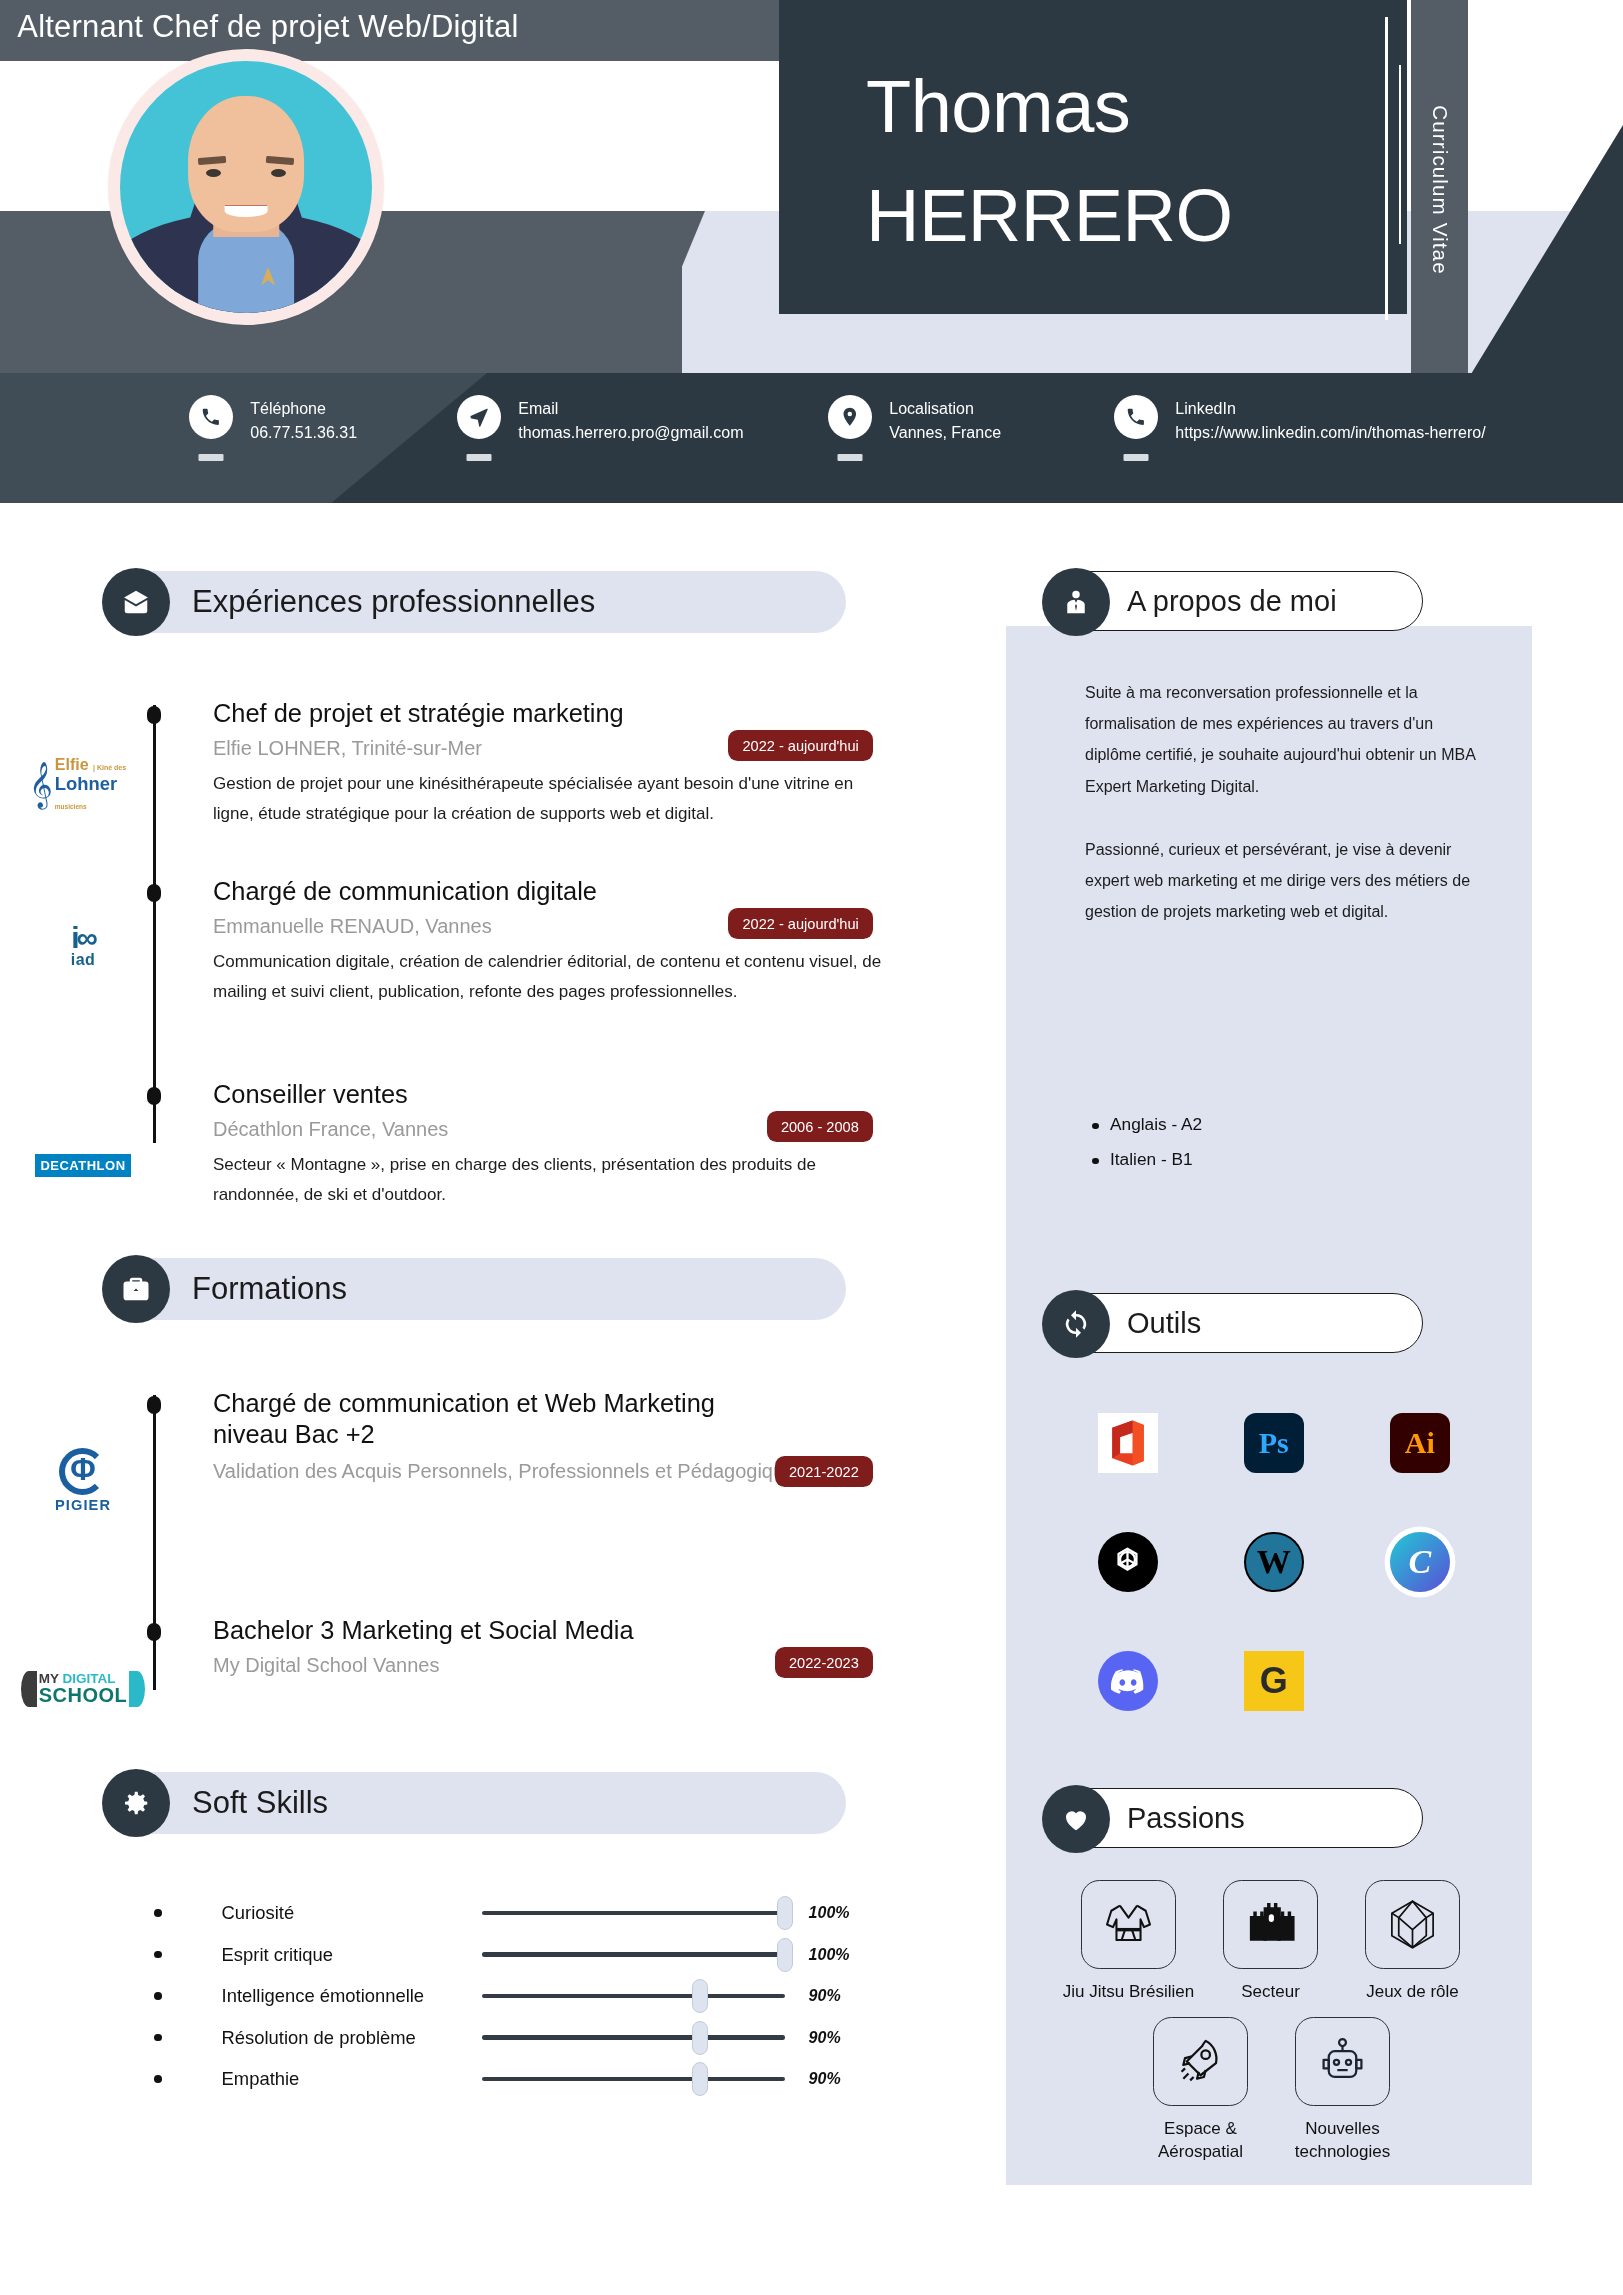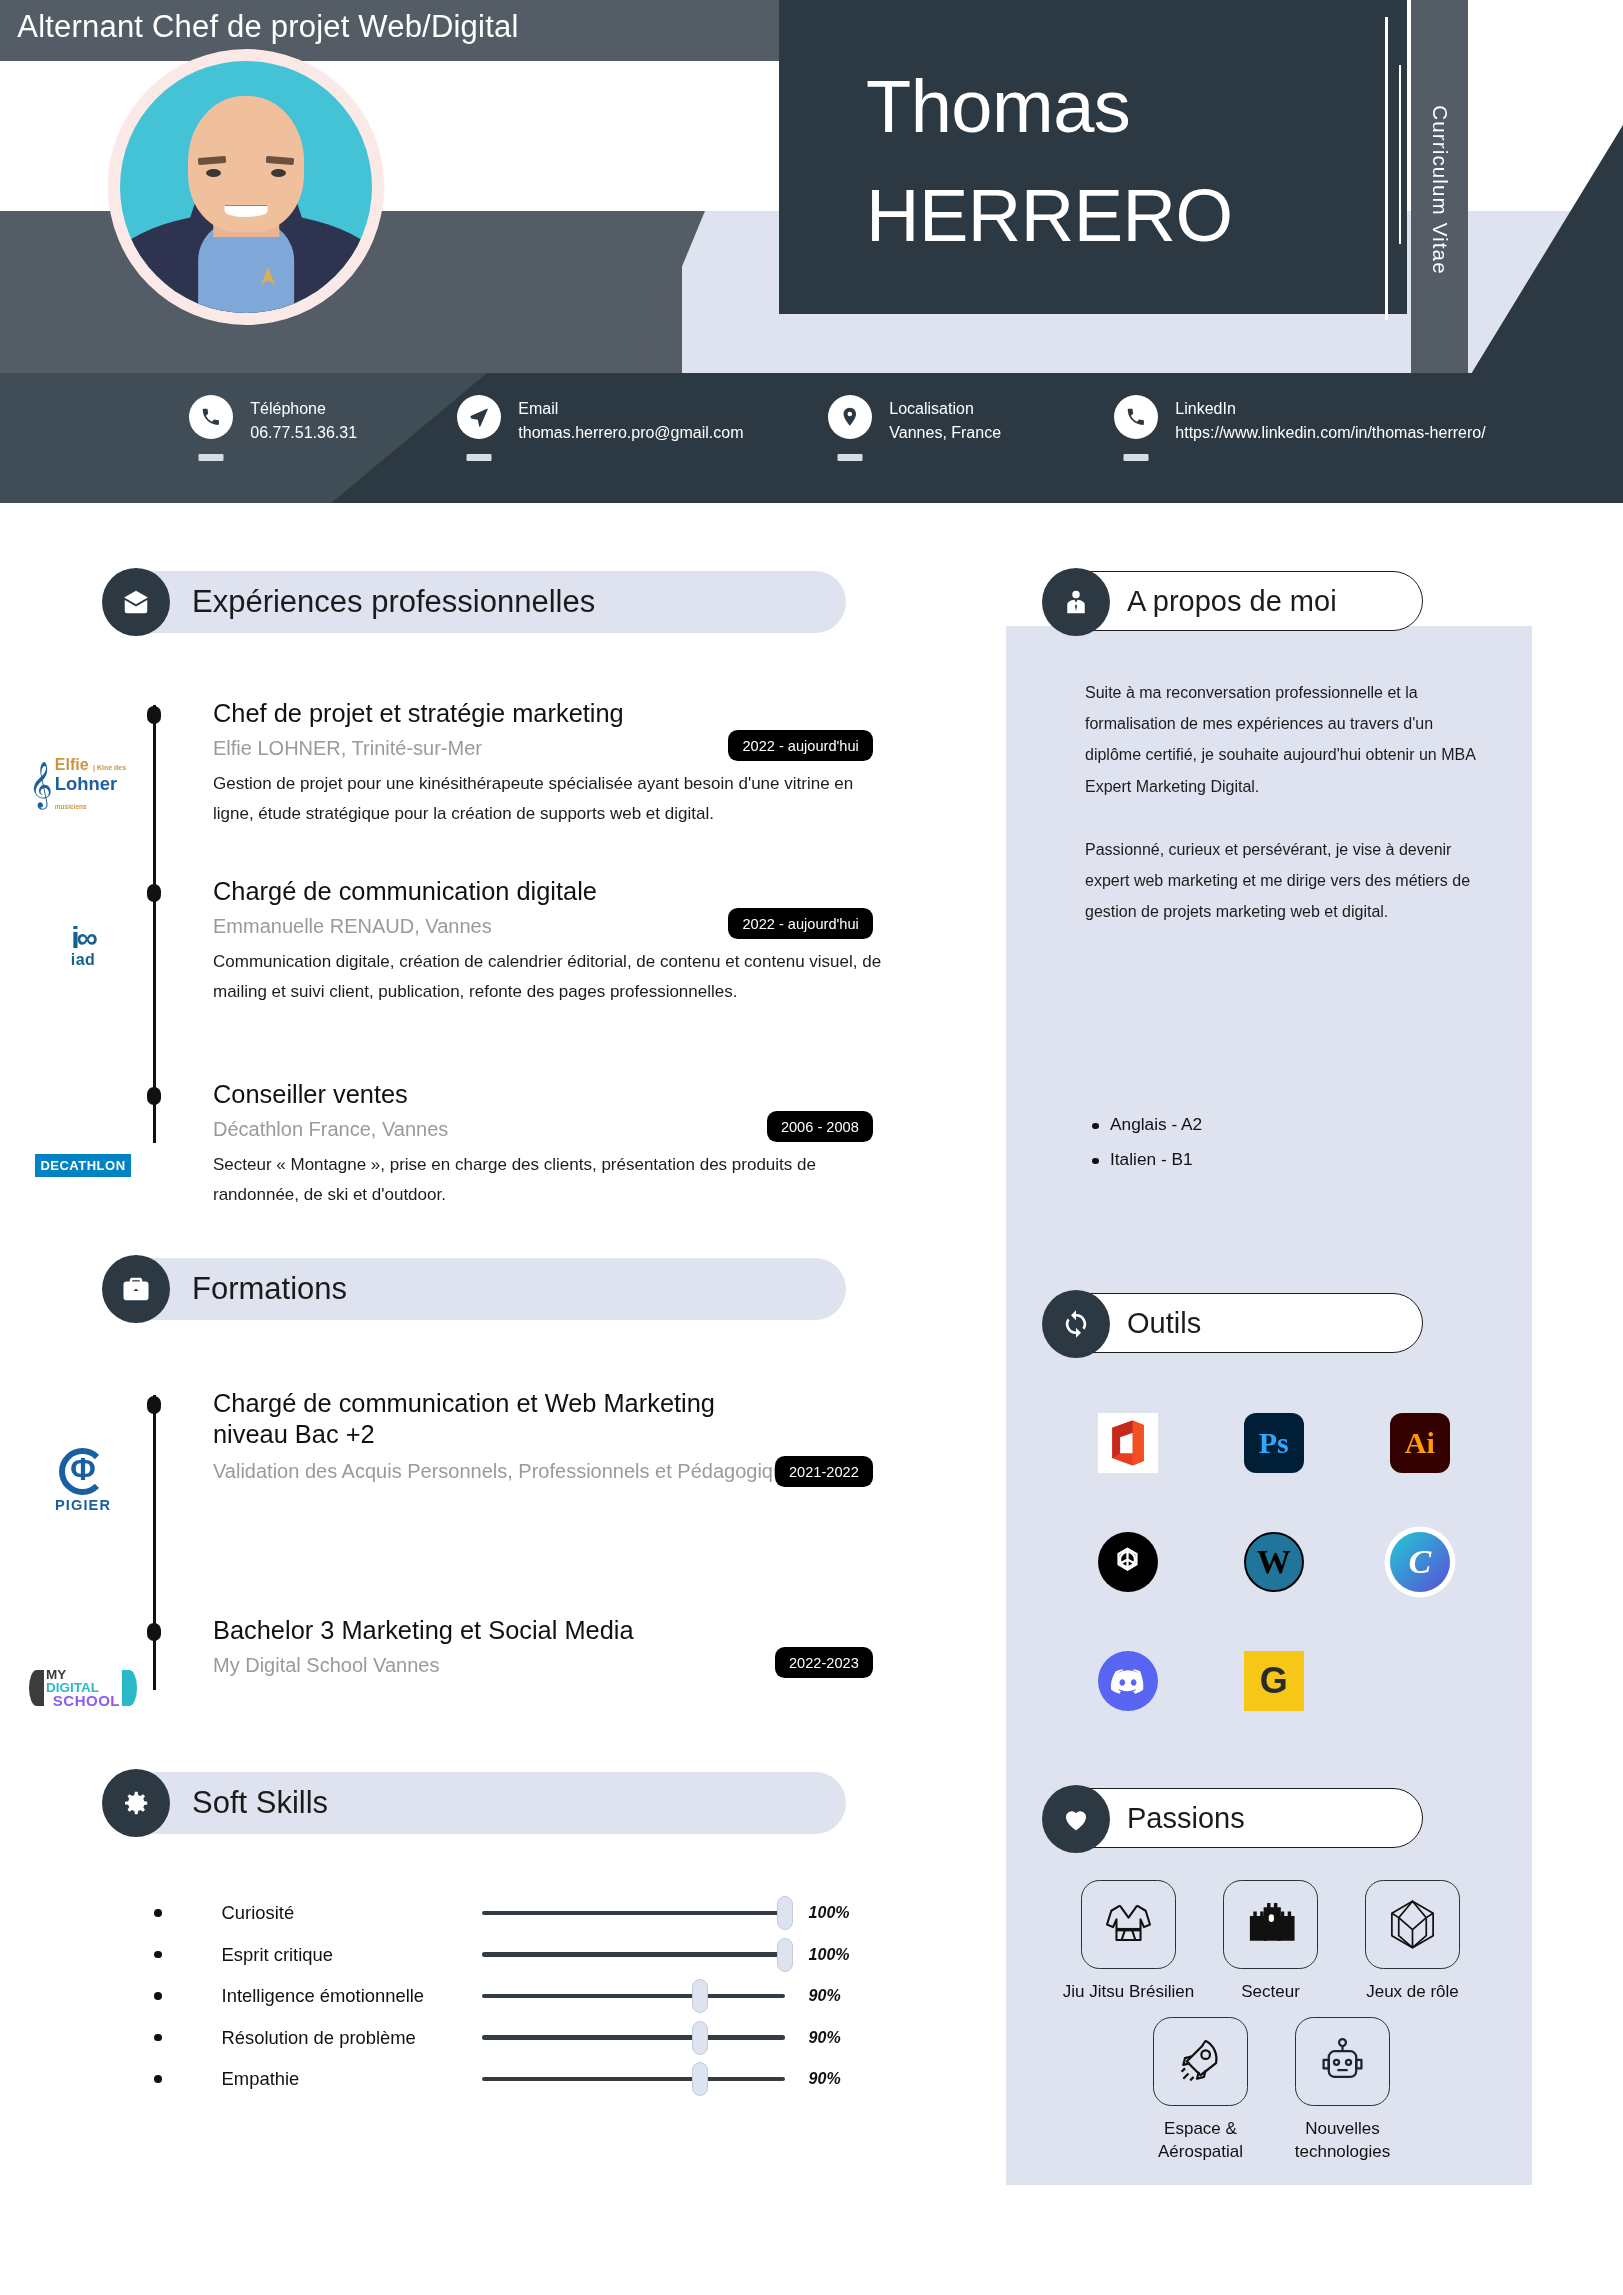--- a/index.html
+++ b/index.html
@@ -190,21 +190,21 @@
   .tl-rail { position:absolute; left:48px; top:6.5px; width:2.7px; background:#111; }
   .tl-item { position:relative; padding-left:108px; }
   .tl-dot {
     position:absolute; left:42px; top:7.6px; width:14px; height:18.4px;
     background:#111; border-radius:7px;
   }
   .tl-role { font-size:25.4px; color:#111; font-weight:400; line-height:1.22; }
   .tl-org  { font-size:20px; color:#9a9a9a; font-weight:400; margin-top:7.6px; }
   .tl-desc { font-size:17px; color:#1c1c1c; line-height:1.72; margin-top:9.7px; width:649px;}
   .tl-date {
-    position:absolute; right:-10.8px; background:#000000; color:#fff;
+    position:absolute; right:-10.8px; background:#7f1d1d; color:#fff;
     border-radius:9.7px; padding:7.6px 14px; font-size:14.6px; white-space:nowrap;
   }
   .tl-logo {
     position:absolute; left:-76px; width:108px; height:65px;
     display:flex; align-items:center; justify-content:center;
   }
 
   
   .logo-elfie { font-family:"Liberation Sans", sans-serif; display:flex; align-items:center; }
   .logo-elfie .clef { font-size:40px; color:#1f5f9e; line-height:1; margin-right:2.2px; }
@@ -232,21 +232,21 @@
     font-size:31px; color:#1a5fa0; font-weight:700;
   }
   .logo-pigier .nm { font-size:14.6px; color:#1a5fa0; font-weight:700; letter-spacing:1.1px; margin-top:2.2px;}
 
   .logo-mds { display:flex; align-items:center; }
   .logo-mds .blob-l { width:16px; height:36px; background:#3c3c3c; border-radius:50% 0 0 50%; }
   .logo-mds .blob-r { width:16px; height:36px; background:#2ab9c9; border-radius:0 50% 50% 0; }
   .logo-mds .words { line-height:0.92; margin:0 1.6px; }
   .logo-mds .w1 { font-size:13.5px; font-weight:700; color:#3c3c3c; }
   .logo-mds .w1 em { font-style:normal; color:#2ab9c9; }
-  .logo-mds .w2 { font-size:15px; font-weight:700; color:#8b5cf6; letter-spacing:0.5px;text-align:right;}
+  .logo-mds .w2 { font-size:20px; font-weight:700; color:#0f766e; letter-spacing:0.5px;text-align:right;}
 
   
   .skill-row { display:flex; align-items:center; margin-bottom:19.5px; }
   .skill-bullet { width:7.6px; height:7.6px; border-radius:50%; background:#111; margin-left:49px; }
   .skill-name { width:260px; margin-left:60px; font-size:18.4px; color:#111; }
   .skill-track { position:relative; width:303px; height:4.3px; background:#333c45; border-radius:2.2px; }
   .skill-knob {
     position:absolute; top:-14.6px; width:16px; height:34px;
     background:#dde3ef; border:1.1px solid #c3cbdb; border-radius:8px; transform:translateX(-50%);
   }

